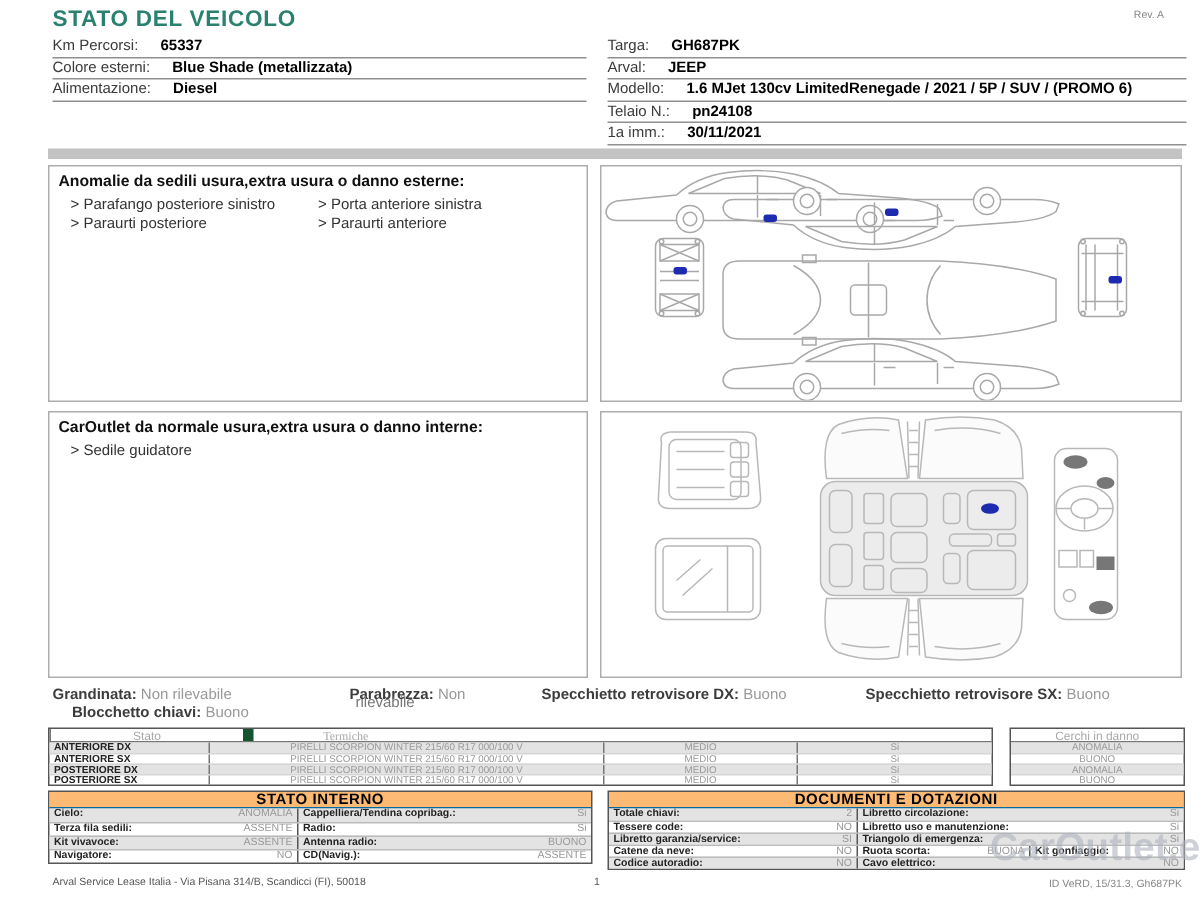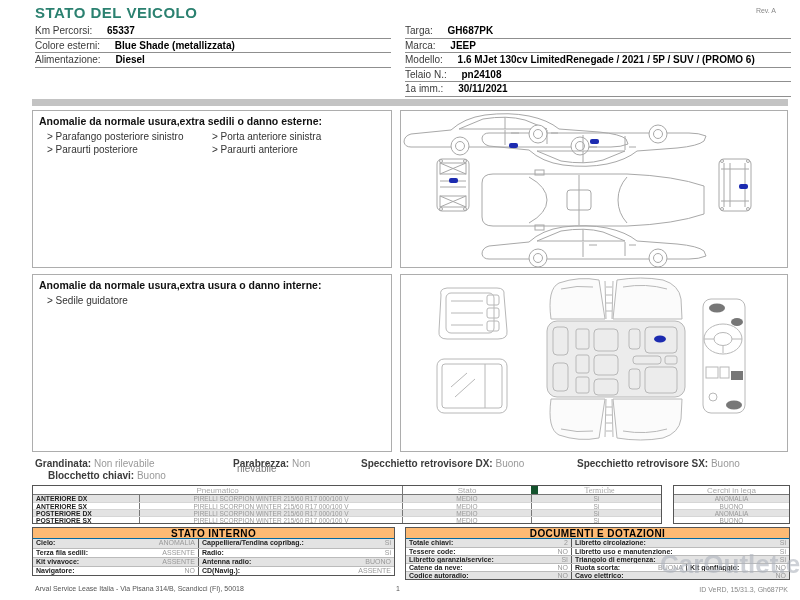--- a/index.html
+++ b/index.html
@@ -113,41 +113,41 @@
       <span class="fval">Diesel</span>
     </div>
   </div>
 
   <div class="fields-right">
     <div class="frow">
       <span>Targa:</span>
       <span class="fval">GH687PK</span>
     </div>
     <div class="frow">
-      <span>Marca:</span>
+      <span>Arval:</span>
       <span class="fval">JEEP</span>
     </div>
     <div class="frow">
       <span>Modello:</span>
       <span class="fval">1.6 MJet 130cv LimitedRenegade / 2021 / 5P / SUV / (PROMO 6)</span>
     </div>
     <div class="frow">
       <span>Telaio N.:</span>
       <span class="fval">pn24108</span>
     </div>
     <div class="frow">
       <span>1a imm.:</span>
       <span class="fval">30/11/2021</span>
     </div>
   </div>
 
   <div class="graybar"></div>
 
   <div class="panel" id="panel-ext-text">
-    <div class="anom-title">Anomalie da normale usura,extra sedili o danno esterne:</div>
+    <div class="anom-title">Anomalie da sedili usura,extra usura o danno esterne:</div>
     <div class="anom-cols">
       <div class="anom-col1">
         <div class="anom-item">&gt; Parafango posteriore sinistro</div>
         <div class="anom-item">&gt; Paraurti posteriore</div>
       </div>
       <div class="anom-col2">
         <div class="anom-item">&gt; Porta anteriore sinistra</div>
         <div class="anom-item">&gt; Paraurti anteriore</div>
       </div>
     </div>
@@ -201,21 +201,21 @@
           <rect x="108" y="32" width="9" height="5" rx="2"></rect>
           <rect x="189" y="28" width="9" height="5" rx="2"></rect>
           <rect x="48" y="67" width="9" height="5" rx="2"></rect>
           <rect x="338" y="73" width="9" height="5" rx="2"></rect>
         </g>
       </g>
     </svg>
   </div>
 
   <div class="panel" id="panel-int-text">
-    <div class="anom-title">Anomalie da normale usura,extra usura o danno interne:</div>
+    <div class="anom-title">CarOutlet da normale usura,extra usura o danno interne:</div>
     <div class="anom-cols">
       <div class="anom-col1">
         <div class="anom-item">&gt; Sedile guidatore</div>
       </div>
     </div>
   </div>
 
   <div class="panel" id="panel-int-diagram">
     <svg width="386" height="176" viewBox="0 0 386 176">
       <g stroke="#b8b8b8" fill="none" stroke-width="1">
@@ -297,21 +297,20 @@
     </div>
     <div class="cond-item" id="cond-blocchetto">
       <span class="lab">Blocchetto chiavi:</span>
       <span class="val">Buono</span>
     </div>
   </div>
 
   <div class="tyres">
     <div class="tyre-main">
       <div class="t-head">
-        <div class="th-pneu">Pneumatico</div>
         <div class="th-stato">Stato</div>
         <div class="th-term">Termiche</div>
       </div>
       <div class="t-row shade">
         <div class="tc-pos">ANTERIORE DX</div>
         <div class="tc-tyre">PIRELLI SCORPION WINTER 215/60 R17 000/100 V</div>
         <div class="tc-stato">MEDIO</div>
         <div class="tc-term">Si</div>
       </div>
       <div class="t-row">
@@ -327,21 +326,21 @@
         <div class="tc-term">Si</div>
       </div>
       <div class="t-row">
         <div class="tc-pos">POSTERIORE SX</div>
         <div class="tc-tyre">PIRELLI SCORPION WINTER 215/60 R17 000/100 V</div>
         <div class="tc-stato">MEDIO</div>
         <div class="tc-term">Si</div>
       </div>
     </div>
     <div class="tyre-cerchi">
-      <div class="c-head">Cerchi in lega</div>
+      <div class="c-head">Cerchi in danno</div>
       <div class="c-row shade">ANOMALIA</div>
       <div class="c-row">BUONO</div>
       <div class="c-row shade">ANOMALIA</div>
       <div class="c-row">BUONO</div>
     </div>
   </div>
 
   <div class="box" id="stato-interno">
     <div class="box-title">STATO INTERNO</div>
     <div class="pair-row shade">

